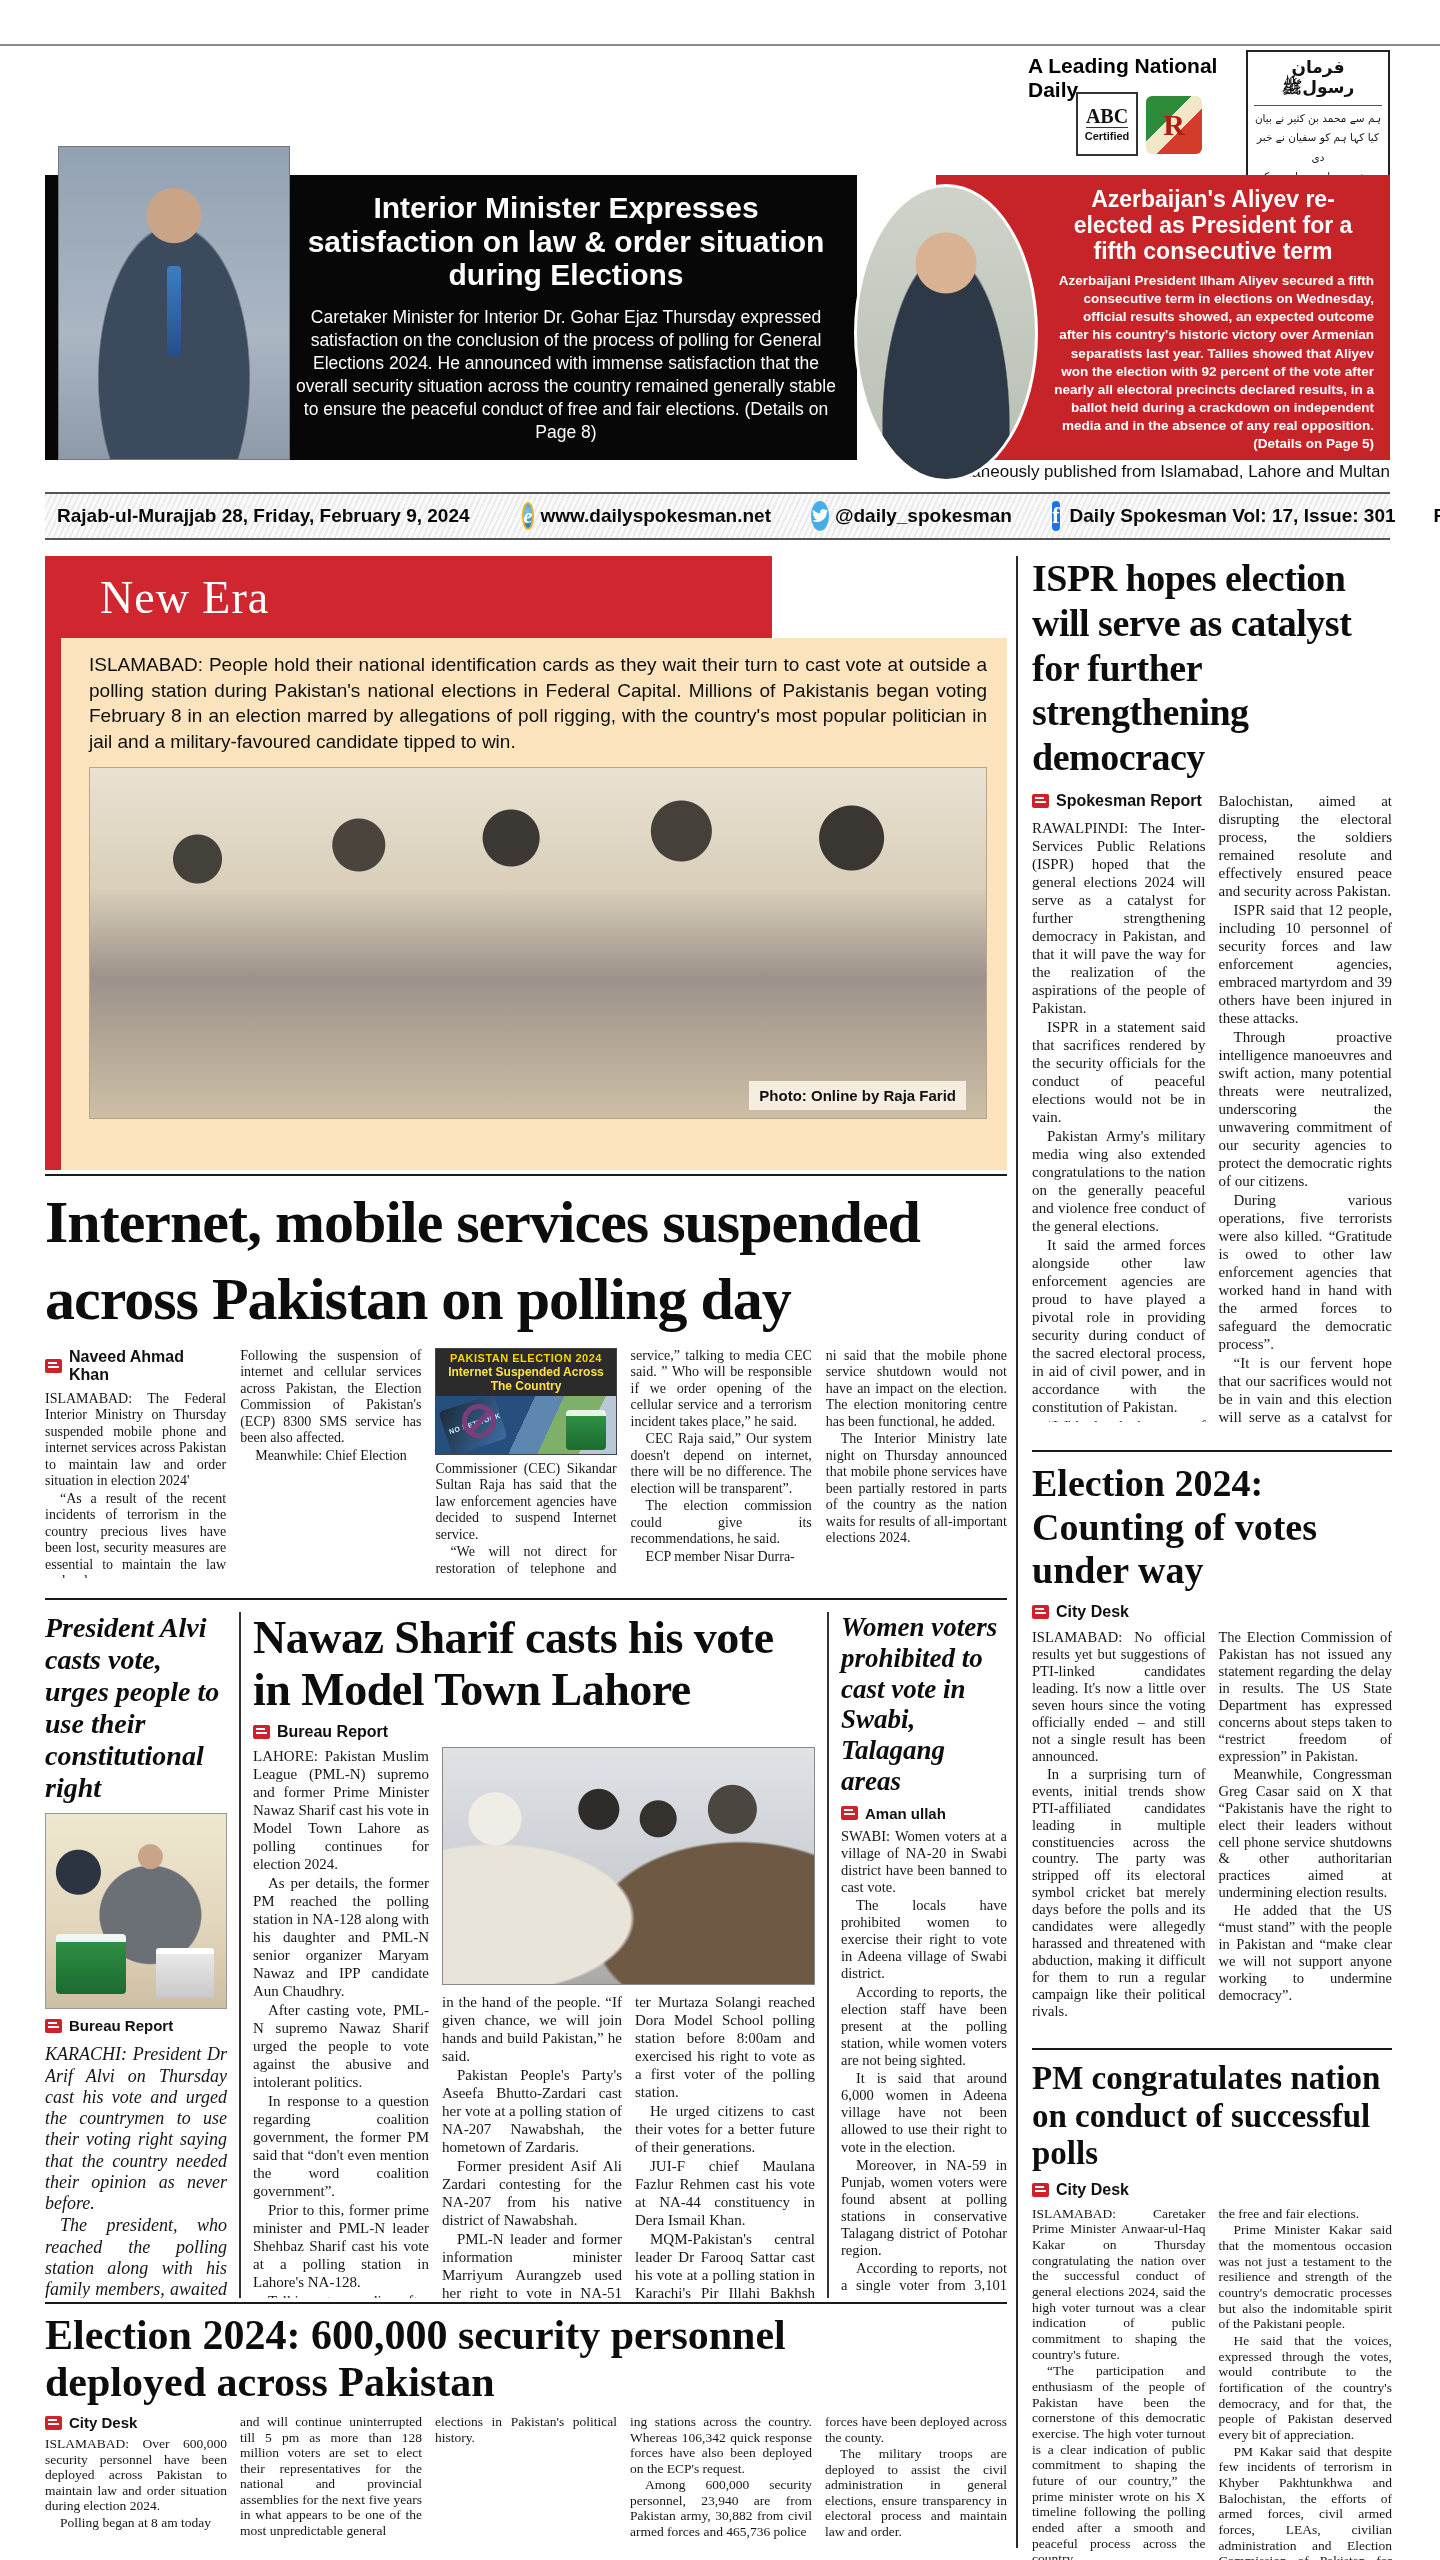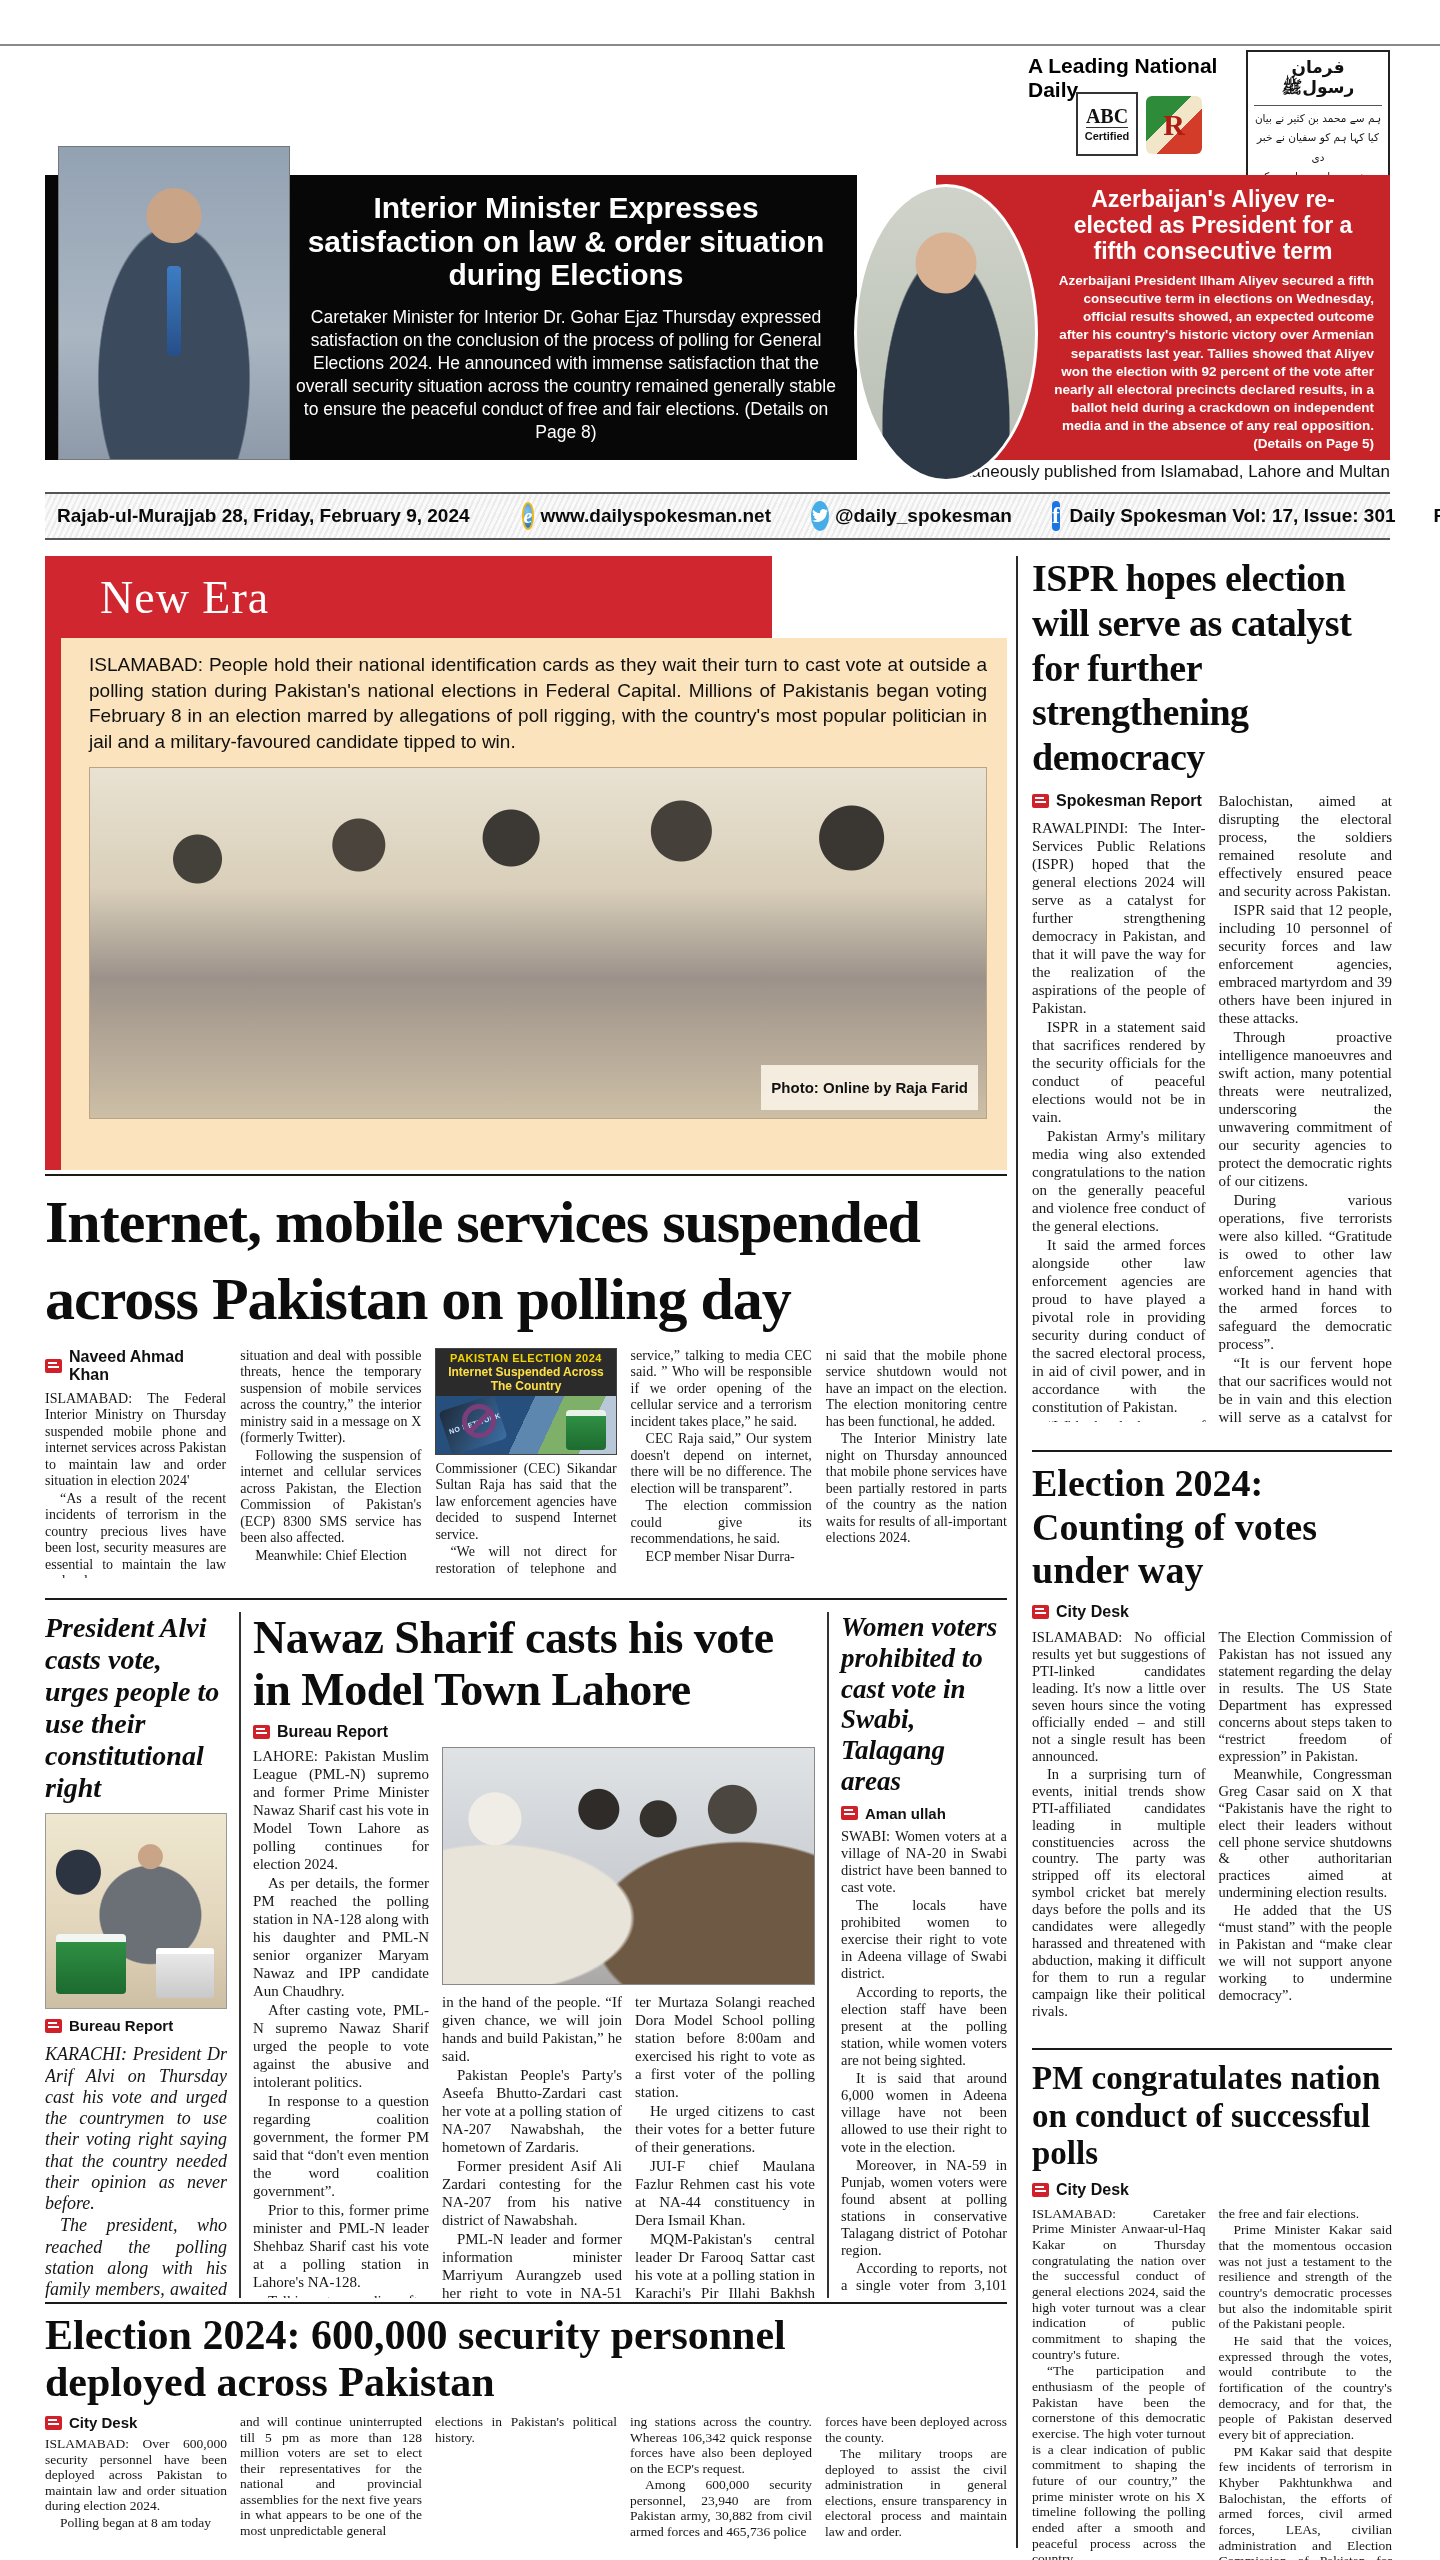--- a/index.html
+++ b/index.html
@@ -80,21 +80,21 @@
                box-sizing:border-box;padding:14px 20px 16px 28px;}
   .newera-caption{font:19px "Liberation Sans",sans-serif;line-height:1.35;text-align:justify;color:#101010;}
   .newera-photo{position:relative;margin-top:12px;height:352px;border:1px solid #b9a488;box-sizing:border-box;
      background:
        radial-gradient(circle at 12% 26%, #44403a 0 24px, rgba(0,0,0,0) 25px),
        radial-gradient(circle at 30% 22%, #4a443c 0 26px, rgba(0,0,0,0) 27px),
        radial-gradient(circle at 47% 20%, #3c3833 0 28px, rgba(0,0,0,0) 29px),
        radial-gradient(circle at 66% 18%, #45403a 0 30px, rgba(0,0,0,0) 31px),
        radial-gradient(circle at 85% 20%, #3a3631 0 32px, rgba(0,0,0,0) 33px),
        linear-gradient(180deg,#e9e2d2 0%,#d9cfba 34%,#9d928a 60%,#cdbfa6 100%);}
-  .photo-credit{position:absolute;right:8px;bottom:8px;background:rgba(250,243,230,0.9);padding:14px 10px;
+  .photo-credit{position:absolute;right:20px;bottom:8px;background:rgba(250,243,230,0.9);padding:6px 10px;
                 font:bold 15px "Liberation Sans",sans-serif;color:#111;}
 
   
   .headline{font-family:"Liberation Serif",serif;font-weight:bold;color:#0d0d0d;}
   .byline{display:flex;align-items:center;gap:7px;font:bold 16px "Liberation Sans",sans-serif;color:#111;}
   .byline-icon{display:inline-block;width:17px;height:14px;background:
       linear-gradient(#fff,#fff) 3px 3px/9px 2px no-repeat,
       linear-gradient(#fff,#fff) 3px 7px/11px 2px no-repeat,#d0202a;border-radius:2px;flex:0 0 auto;}
   .body-text{font-family:"Liberation Serif",serif;text-align:justify;color:#161616;}
   .body-text .para{margin:0;}
@@ -297,21 +297,20 @@
         <div class="byline">
           <span class="byline-icon"></span>
           <span>Naveed Ahmad Khan</span>
         </div>
         <div class="body-text">
             <p class="para">ISLAMABAD: The Federal Interior Ministry on Thursday suspended mobile phone and internet services across Pakistan to maintain law and order situation in election 2024'</p>
             <p class="para">“As a result of the recent incidents of terrorism in the country precious lives have been lost, security measures are essential to maintain the law and order</p>
           </div>
       </div>
       <div class="internet-col body-text">
-          <p class="para">situation and deal with possible threats, hence the temporary suspension of mobile services across the country,” the interior ministry said in a message on X (formerly Twitter).</p>
           <p class="para">Following the suspension of internet and cellular services across Pakistan, the Election Commission of Pakistan's (ECP) 8300 SMS service has been also affected.</p>
           <p class="para">Meanwhile: Chief Election</p>
         </div>
       <div class="internet-col">
         <div class="inset">
           <div class="inset-head">
             <div class="inset-kicker">PAKISTAN ELECTION 2024</div>
             <div class="inset-title">Internet Suspended Across The Country</div>
           </div>
           <div class="inset-img">

